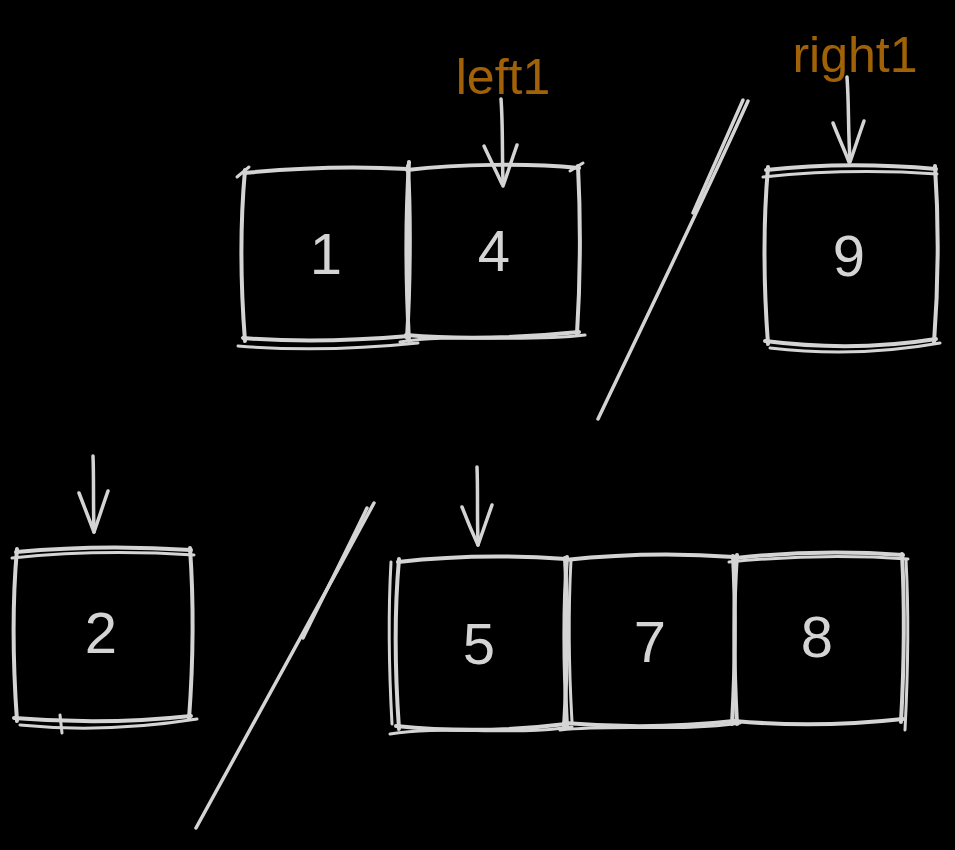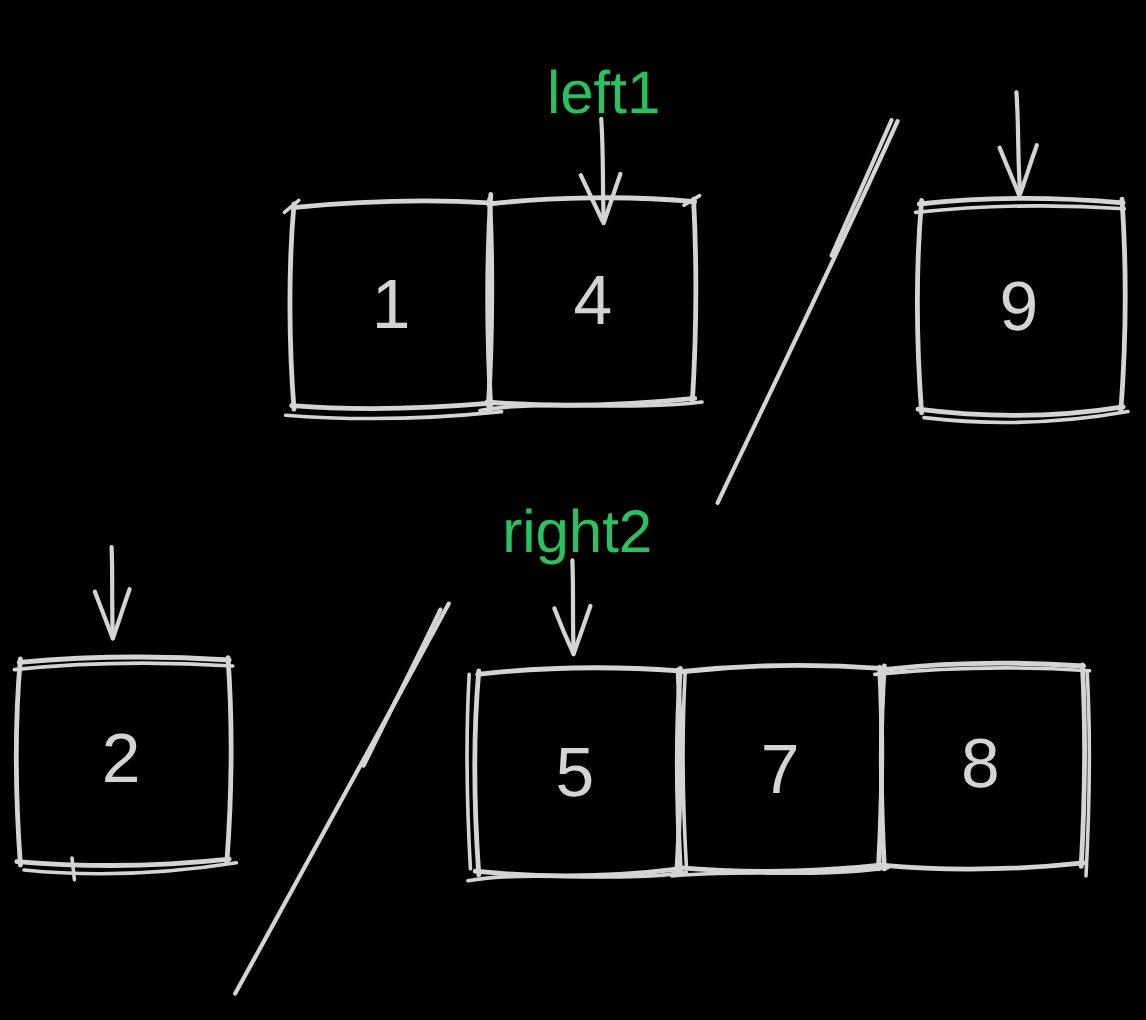--- a/index.html
+++ b/index.html
@@ -37,21 +37,21 @@
     transform: translate(-50%, -50%);
     color: #d4d4d4;
     font-size: 58px;
     line-height: 1;
     white-space: nowrap;
     user-select: none;
   }
   .ptr-label {
     position: absolute;
     transform: translate(-50%, -50%);
-    color: #22c55e;
+    color: #a16207;
     font-size: 50px;
     line-height: 1;
     white-space: nowrap;
     user-select: none;
   }
 </style>
 </head>
 <body>
 
 <div class="stage">
@@ -144,21 +144,21 @@
       <path class="slash-stroke" d="M 748 101 C 700 207, 648 314, 598 419"></path>
       <path class="slash-stroke" d="M 743 100 C 726 138, 709 176, 693 213"></path>
     </g>
     <g>
       <path class="slash-stroke" d="M 374 503 C 315 612, 255 721, 196 828"></path>
       <path class="slash-stroke" d="M 367 508 C 346 552, 324 595, 303 638"></path>
     </g>
   </svg>
 
   <div class="ptr-label" style="left:503px; top:77px;">left1</div>
-  <div class="ptr-label" style="left:481px; top:443px;">right2</div>
+  <div class="ptr-label" style="left:855px; top:55px;">right1</div>
 
   <div class="cell-num" style="left:326px; top:254px;">1</div>
   <div class="cell-num" style="left:494px; top:251px;">4</div>
   <div class="cell-num" style="left:849px; top:256px;">9</div>
   <div class="cell-num" style="left:101px; top:633px;">2</div>
   <div class="cell-num" style="left:479px; top:644px;">5</div>
   <div class="cell-num" style="left:650px; top:642px;">7</div>
   <div class="cell-num" style="left:817px; top:637px;">8</div>
 
 </div>

